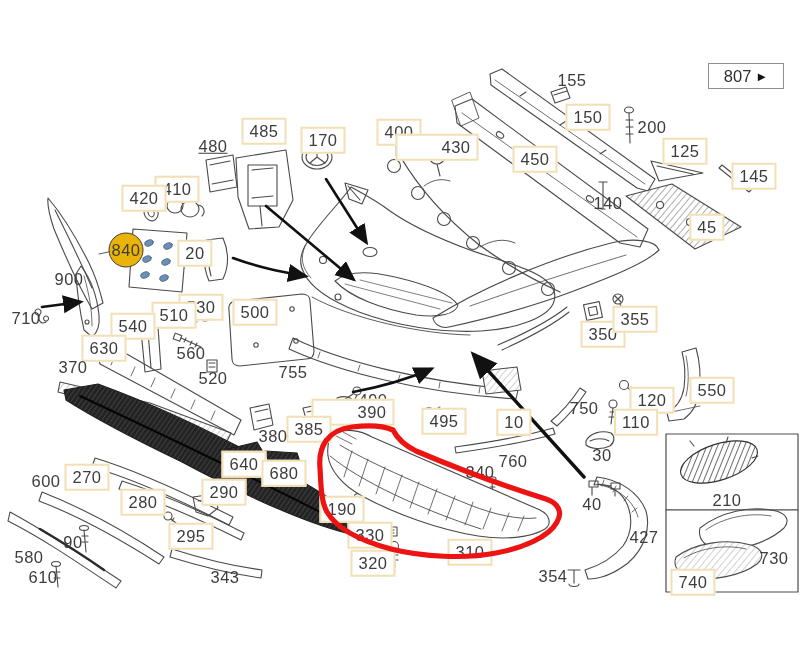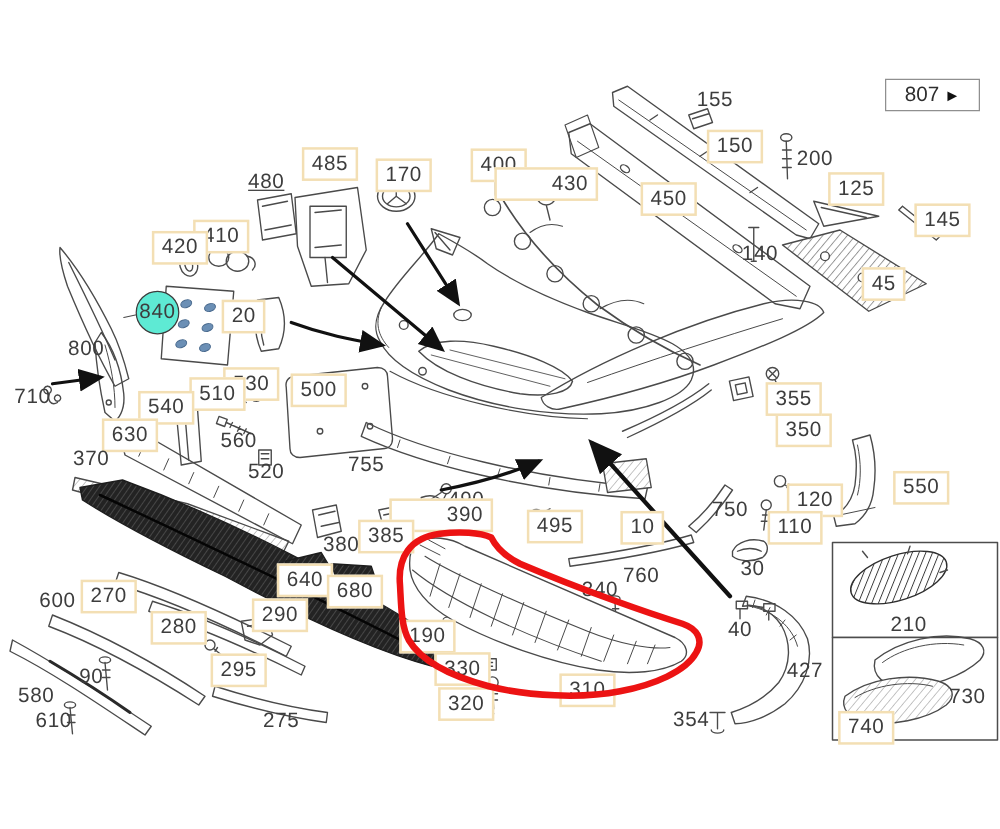--- a/index.html
+++ b/index.html
@@ -4,21 +4,21 @@
 <style>
   html,body{margin:0;padding:0;background:#fff;}
   #stage{position:relative;width:800px;height:663px;background:#ffffff;overflow:hidden;
          font-family:"Liberation Sans", sans-serif;}
   #art,#redlayer{position:absolute;left:0;top:0;}
   #redlayer{pointer-events:none;z-index:30;}
   #labels{position:absolute;left:0;top:0;width:100%;height:100%;z-index:20;}
   .plabel{position:absolute;transform:translate(-50%,-50%);font-size:16.5px;line-height:1;
           color:#3d3d3d;letter-spacing:0.5px;white-space:nowrap;}
   .plabel.box{background:#fff;border:2px solid var(--boxborder,#f3dfb4);padding:3px 6px;}
-  .plabel.circle{background:#5eead4;border:1.6px solid #3d3d3d;border-radius:50%;
+  .plabel.circle{background:#eab308;border:1.6px solid #3d3d3d;border-radius:50%;
                  width:33px;height:33px;display:flex;align-items:center;justify-content:center;padding:0;}
   .plabel.plain{background:transparent;}
   #refbox{position:absolute;left:708px;top:63px;width:74px;height:24px;z-index:20;
           background:#fff;border:1.5px solid #8f8f8f;display:flex;align-items:center;
           justify-content:center;gap:4px;font-size:16.5px;color:#2e2e2e;}
   #refbox .arr{font-size:13px;line-height:1;color:#111;}
 </style>
 </head>
 <body>
 
@@ -324,34 +324,34 @@
       <div class="plabel box" style="left: 535px; top: 159px;">450</div>
       <div class="plabel box" style="left: 399px; top: 132px;">400</div>
       <div class="plabel box" style="left: 437px; top: 147px; padding-left: 44px;">430</div>
       <div class="plabel box" style="left: 264px; top: 131px;">485</div>
       <div class="plabel box" style="left: 323px; top: 140px;">170</div>
       <div class="plabel plain" style="left: 213px; top: 146px; text-decoration: underline;">480</div>
       <div class="plabel box" style="left: 177px; top: 189px;">410</div>
       <div class="plabel box" style="left: 144px; top: 198px;">420</div>
       <div class="plabel circle" style="left: 126px; top: 250px;">840</div>
       <div class="plabel box" style="left: 195px; top: 253px;">20</div>
-      <div class="plabel plain" style="left: 69px; top: 279px;">800</div>
+      <div class="plabel plain" style="left: 69px; top: 279px;">900</div>
       <div class="plabel plain" style="left: 26px; top: 318px;">710</div>
       <div class="plabel box" style="left: 201px; top: 307px;">530</div>
       <div class="plabel box" style="left: 174px; top: 315px;">510</div>
       <div class="plabel box" style="left: 255px; top: 312px;">500</div>
       <div class="plabel box" style="left: 133px; top: 326px;">540</div>
       <div class="plabel box" style="left: 104px; top: 348px;">630</div>
       <div class="plabel plain" style="left: 191px; top: 353px;">560</div>
       <div class="plabel plain" style="left: 213px; top: 378px;">520</div>
       <div class="plabel plain" style="left: 73px; top: 367px;">370</div>
       <div class="plabel plain" style="left: 293px; top: 372px;">755</div>
-      <div class="plabel box" style="left: 603px; top: 344px; margin-left: 40px;">350</div>
+      <div class="plabel box" style="left: 603px; top: 334px;">350</div>
       <div class="plabel box" style="left: 635px; top: 319px;">355</div>
-      <div class="plabel box" style="left: 712px; top: 390px; margin-left: 25px;">550</div>
+      <div class="plabel box" style="left: 712px; top: 390px;">550</div>
       <div class="plabel box" style="left: 652px; top: 400px;">120</div>
       <div class="plabel box" style="left: 636px; top: 422px;">110</div>
       <div class="plabel plain" style="left: 584px; top: 408px;">750</div>
       <div class="plabel plain" style="left: 373px; top: 400px;">490</div>
       <div class="plabel box" style="left: 353px; top: 412px; padding-left: 44px;">390</div>
       <div class="plabel box" style="left: 309px; top: 429px;">385</div>
       <div class="plabel box" style="left: 444px; top: 421px;">495</div>
       <div class="plabel box" style="left: 514px; top: 422px;">10</div>
       <div class="plabel plain" style="left: 513px; top: 461px;">760</div>
       <div class="plabel plain" style="left: 480px; top: 472px;">340</div>
@@ -363,21 +363,21 @@
       <div class="plabel box" style="left: 244px; top: 464px;">640</div>
       <div class="plabel box" style="left: 284px; top: 473px;">680</div>
       <div class="plabel box" style="left: 87px; top: 477px;">270</div>
       <div class="plabel plain" style="left: 46px; top: 481px;">600</div>
       <div class="plabel box" style="left: 143px; top: 502px;">280</div>
       <div class="plabel box" style="left: 224px; top: 492px;">290</div>
       <div class="plabel box" style="left: 191px; top: 536px;">295</div>
       <div class="plabel plain" style="left: 73px; top: 542px;">90</div>
       <div class="plabel plain" style="left: 29px; top: 557px;">580</div>
       <div class="plabel plain" style="left: 43px; top: 577px;">610</div>
-      <div class="plabel plain" style="left: 225px; top: 577px;">275</div>
+      <div class="plabel plain" style="left: 225px; top: 577px;">343</div>
       <div class="plabel box" style="left: 342px; top: 509px;">190</div>
       <div class="plabel box" style="left: 370px; top: 535px;">330</div>
       <div class="plabel box" style="left: 373px; top: 563px;">320</div>
       <div class="plabel box" style="left: 470px; top: 552px;">310</div>
       <div class="plabel plain" style="left: 727px; top: 500px;">210</div>
       <div class="plabel plain" style="left: 774px; top: 558px;">730</div>
       <div class="plabel box" style="left: 693px; top: 582px;">740</div>
     </div>
 
 <div id="refbox">

